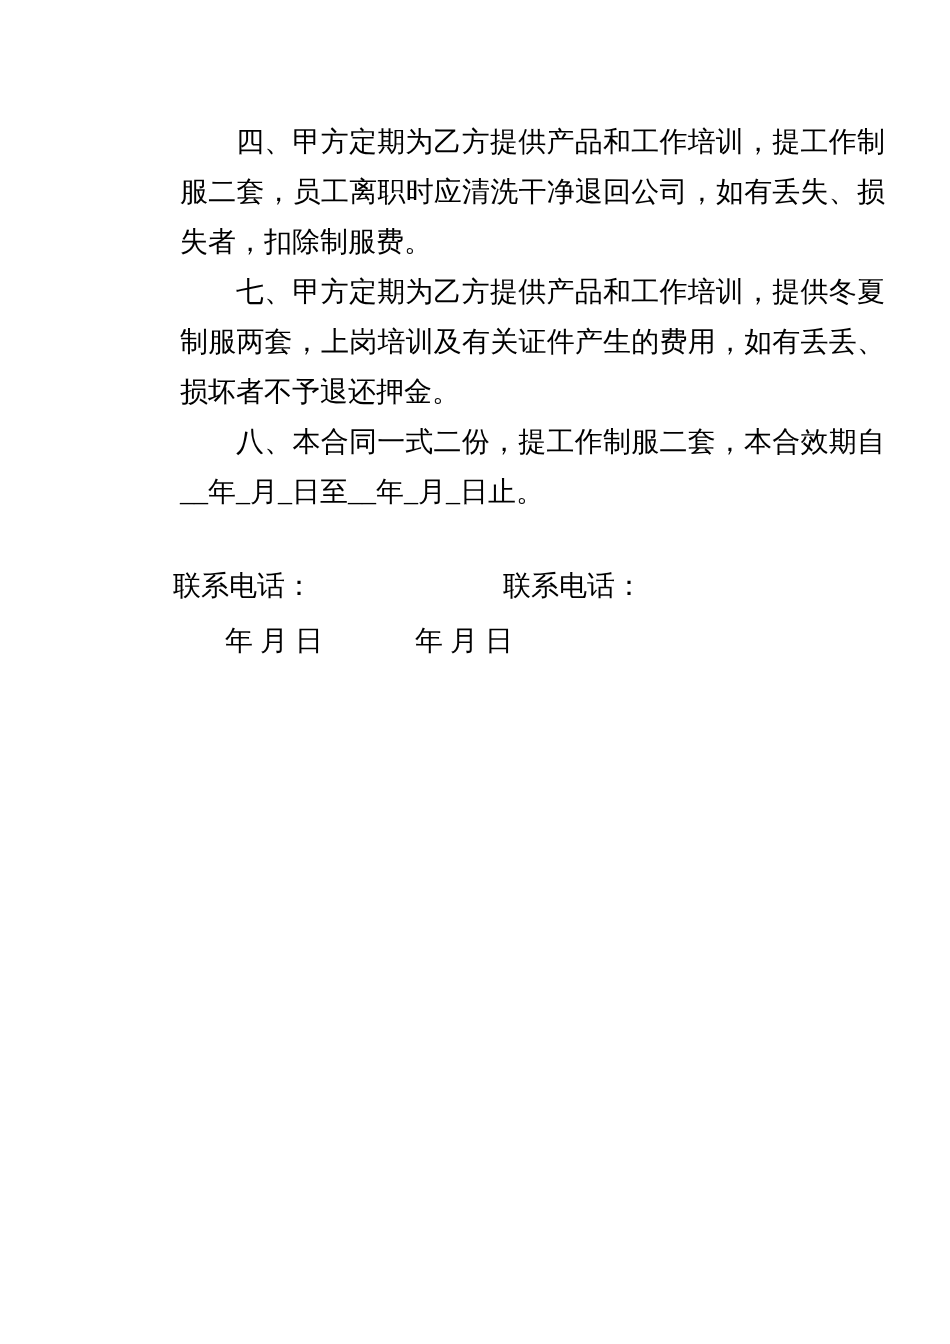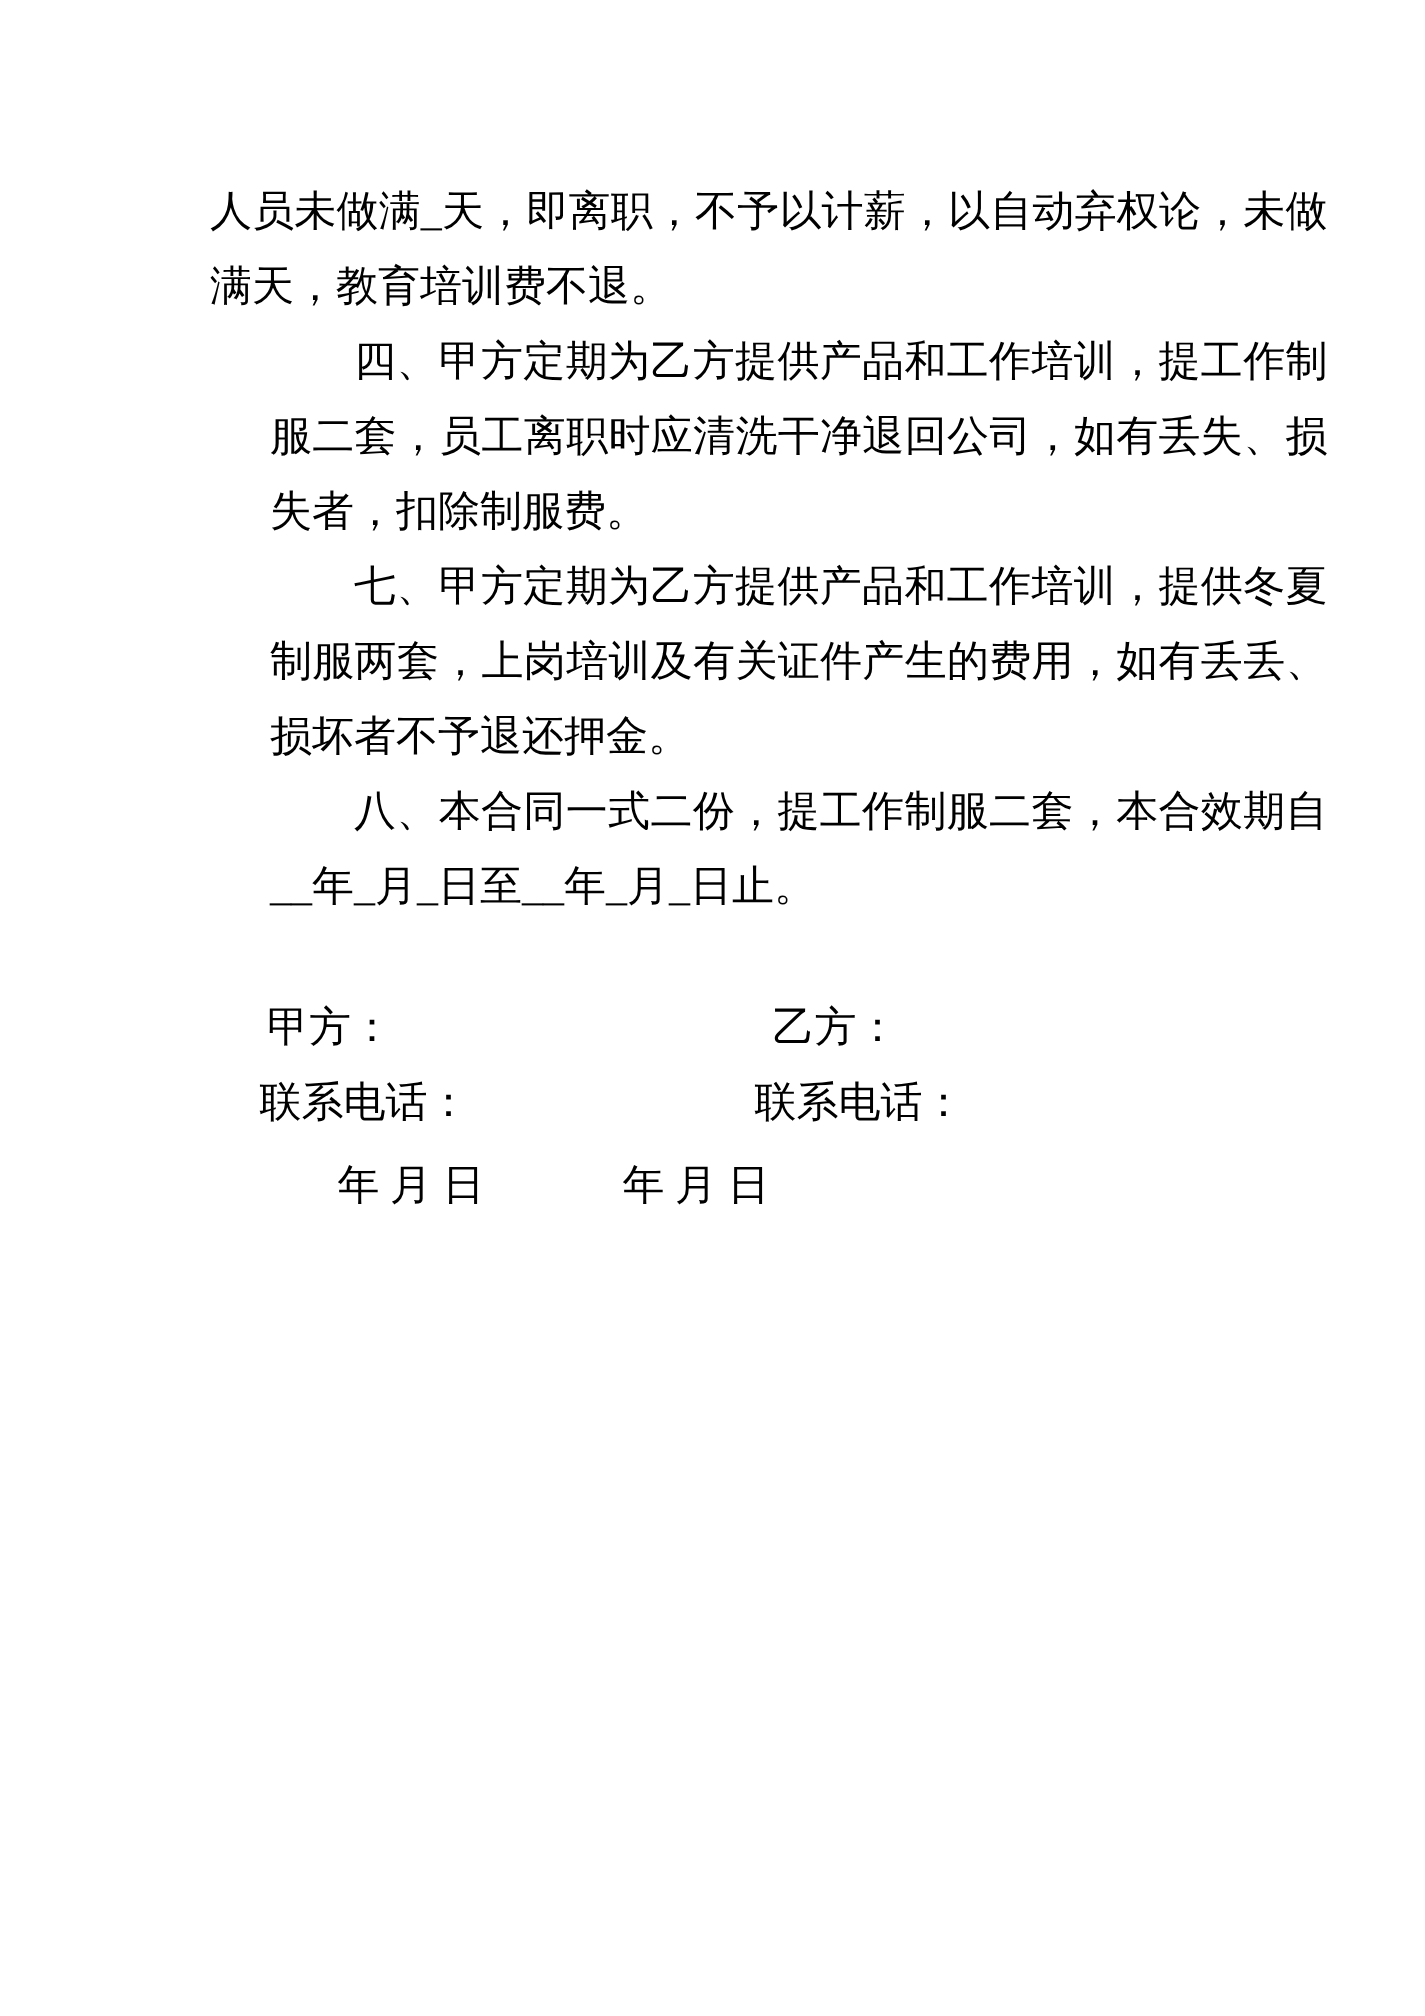--- a/index.html
+++ b/index.html
@@ -51,31 +51,26 @@
   .pos-phone-b   { left: 363px; }
   .pos-date-a    { left: 85px; }
   .pos-date-b    { left: 275px; }
   .sig-row.dates { margin-top: 5px; }
 </style>
 </head>
 <body>
 
 <div class="page">
   <div class="doc">
-    <p class="para">人员未做满_天，即离职，不予以计薪，以自动弃权论，未做满天，教育培训费不退。</p>
     <p class="para ind">四、甲方定期为乙方提供产品和工作培训，提工作制服二套，员工离职时应清洗干净退回公司，如有丢失、损失者，扣除制服费。</p>
     <p class="para ind">七、甲方定期为乙方提供产品和工作培训，提供冬夏制服两套，上岗培训及有关证件产生的费用，如有丢丢、损坏者不予退还押金。</p>
     <p class="para ind">八、本合同一式二份，提工作制服二套，本合效期自__年_月_日至__年_月_日止。</p>
   </div>
 
   <div class="sig">
-    <div class="sig-row">
-      <span class="pos-party-a">甲方：</span>
-      <span class="pos-party-b">乙方：</span>
-    </div>
     <div class="sig-row">
       <span class="pos-phone-a">联系电话：</span>
       <span class="pos-phone-b">联系电话：</span>
     </div>
     <div class="sig-row dates">
       <span class="pos-date-a">年 月 日</span>
       <span class="pos-date-b">年 月 日</span>
     </div>
   </div>
 </div>

